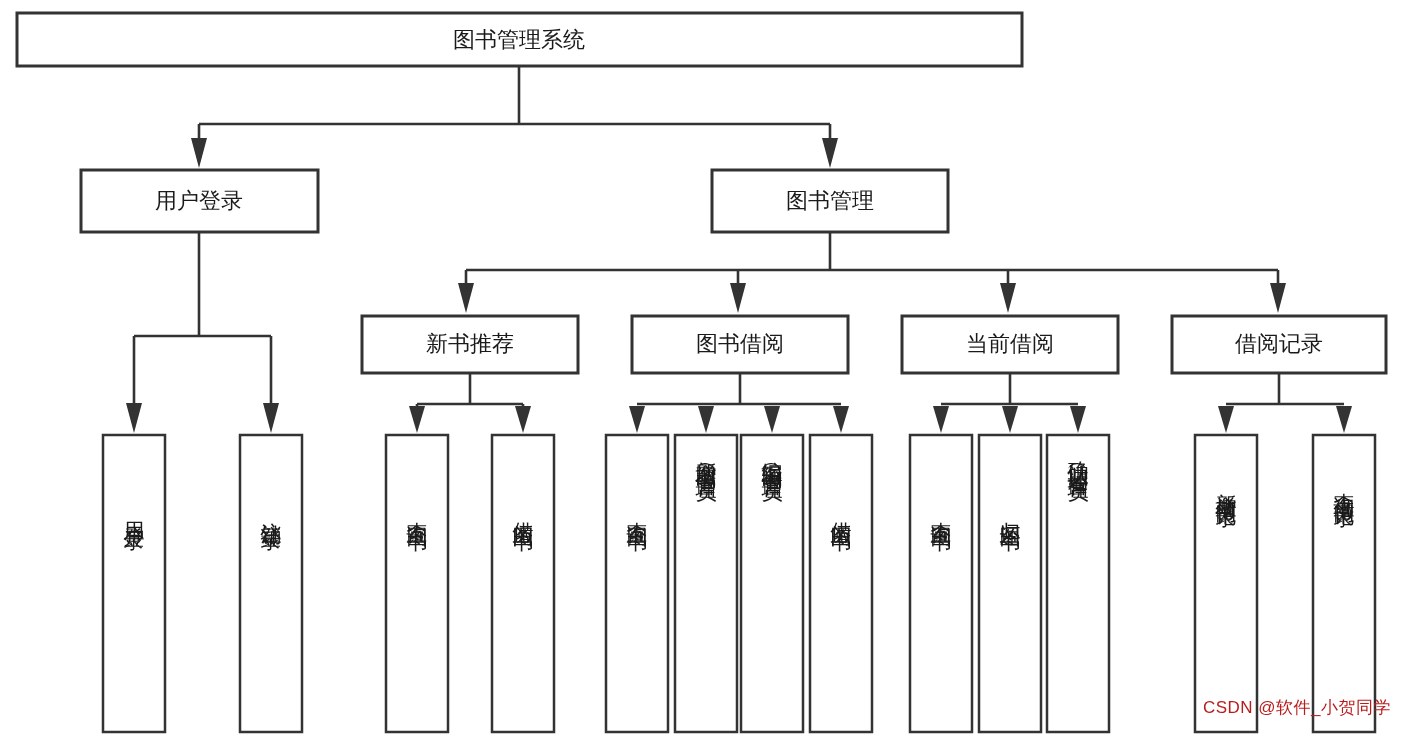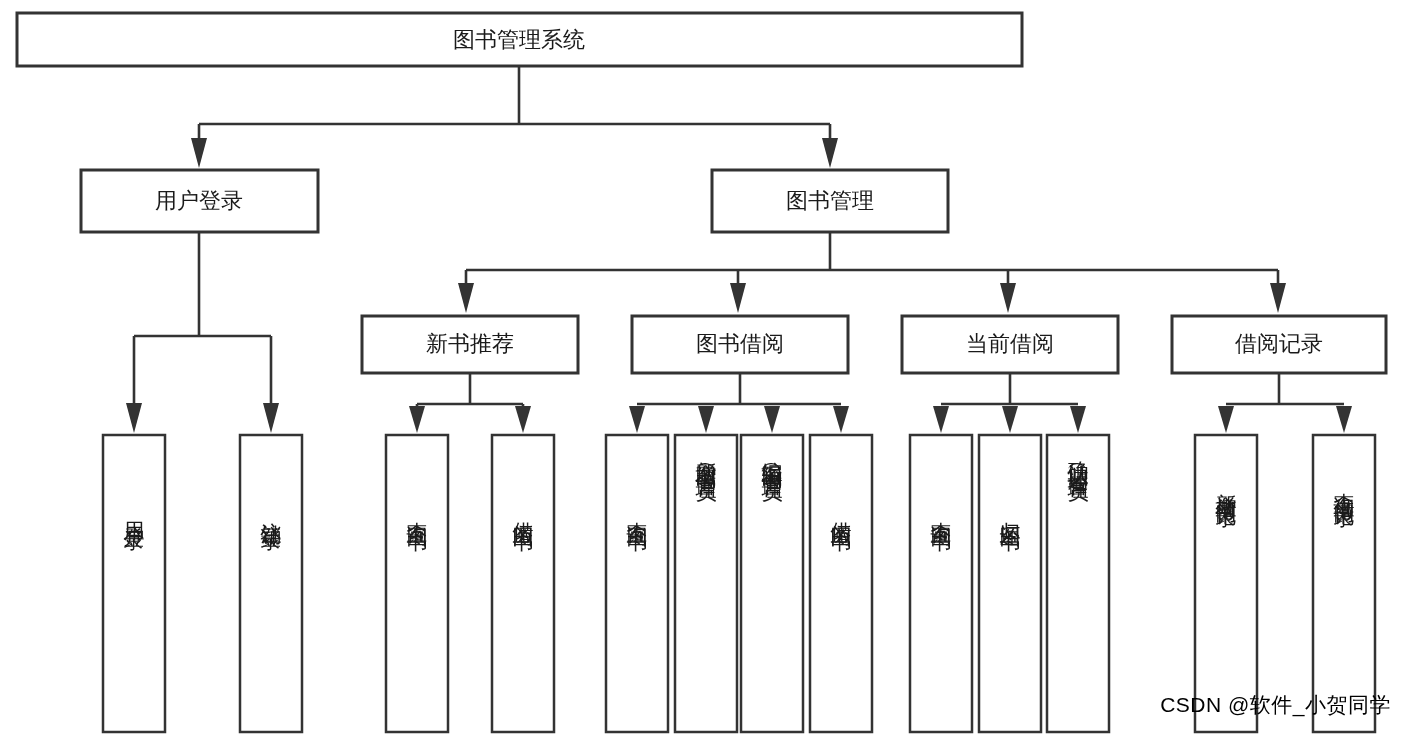--- a/index.html
+++ b/index.html
@@ -67,22 +67,22 @@
     line-height: 1.05;
     letter-spacing: 3px;
     color: #1a1a1a;
     white-space: nowrap;
   }
   .watermark {
     position: absolute;
     right: 14px;
     bottom: 8px;
     font-family: "Liberation Sans", "DejaVu Sans", sans-serif;
-    font-size: 21px;
-    color: #000000;
+    font-size: 17px;
+    color: #b91c1c;
     letter-spacing: 0.5px;
     white-space: nowrap;
   }
 </style>
 </head>
 <body>
 
 <div id="diagram-root">
 
   <svg class="flow" viewBox="0 0 1405 747">

